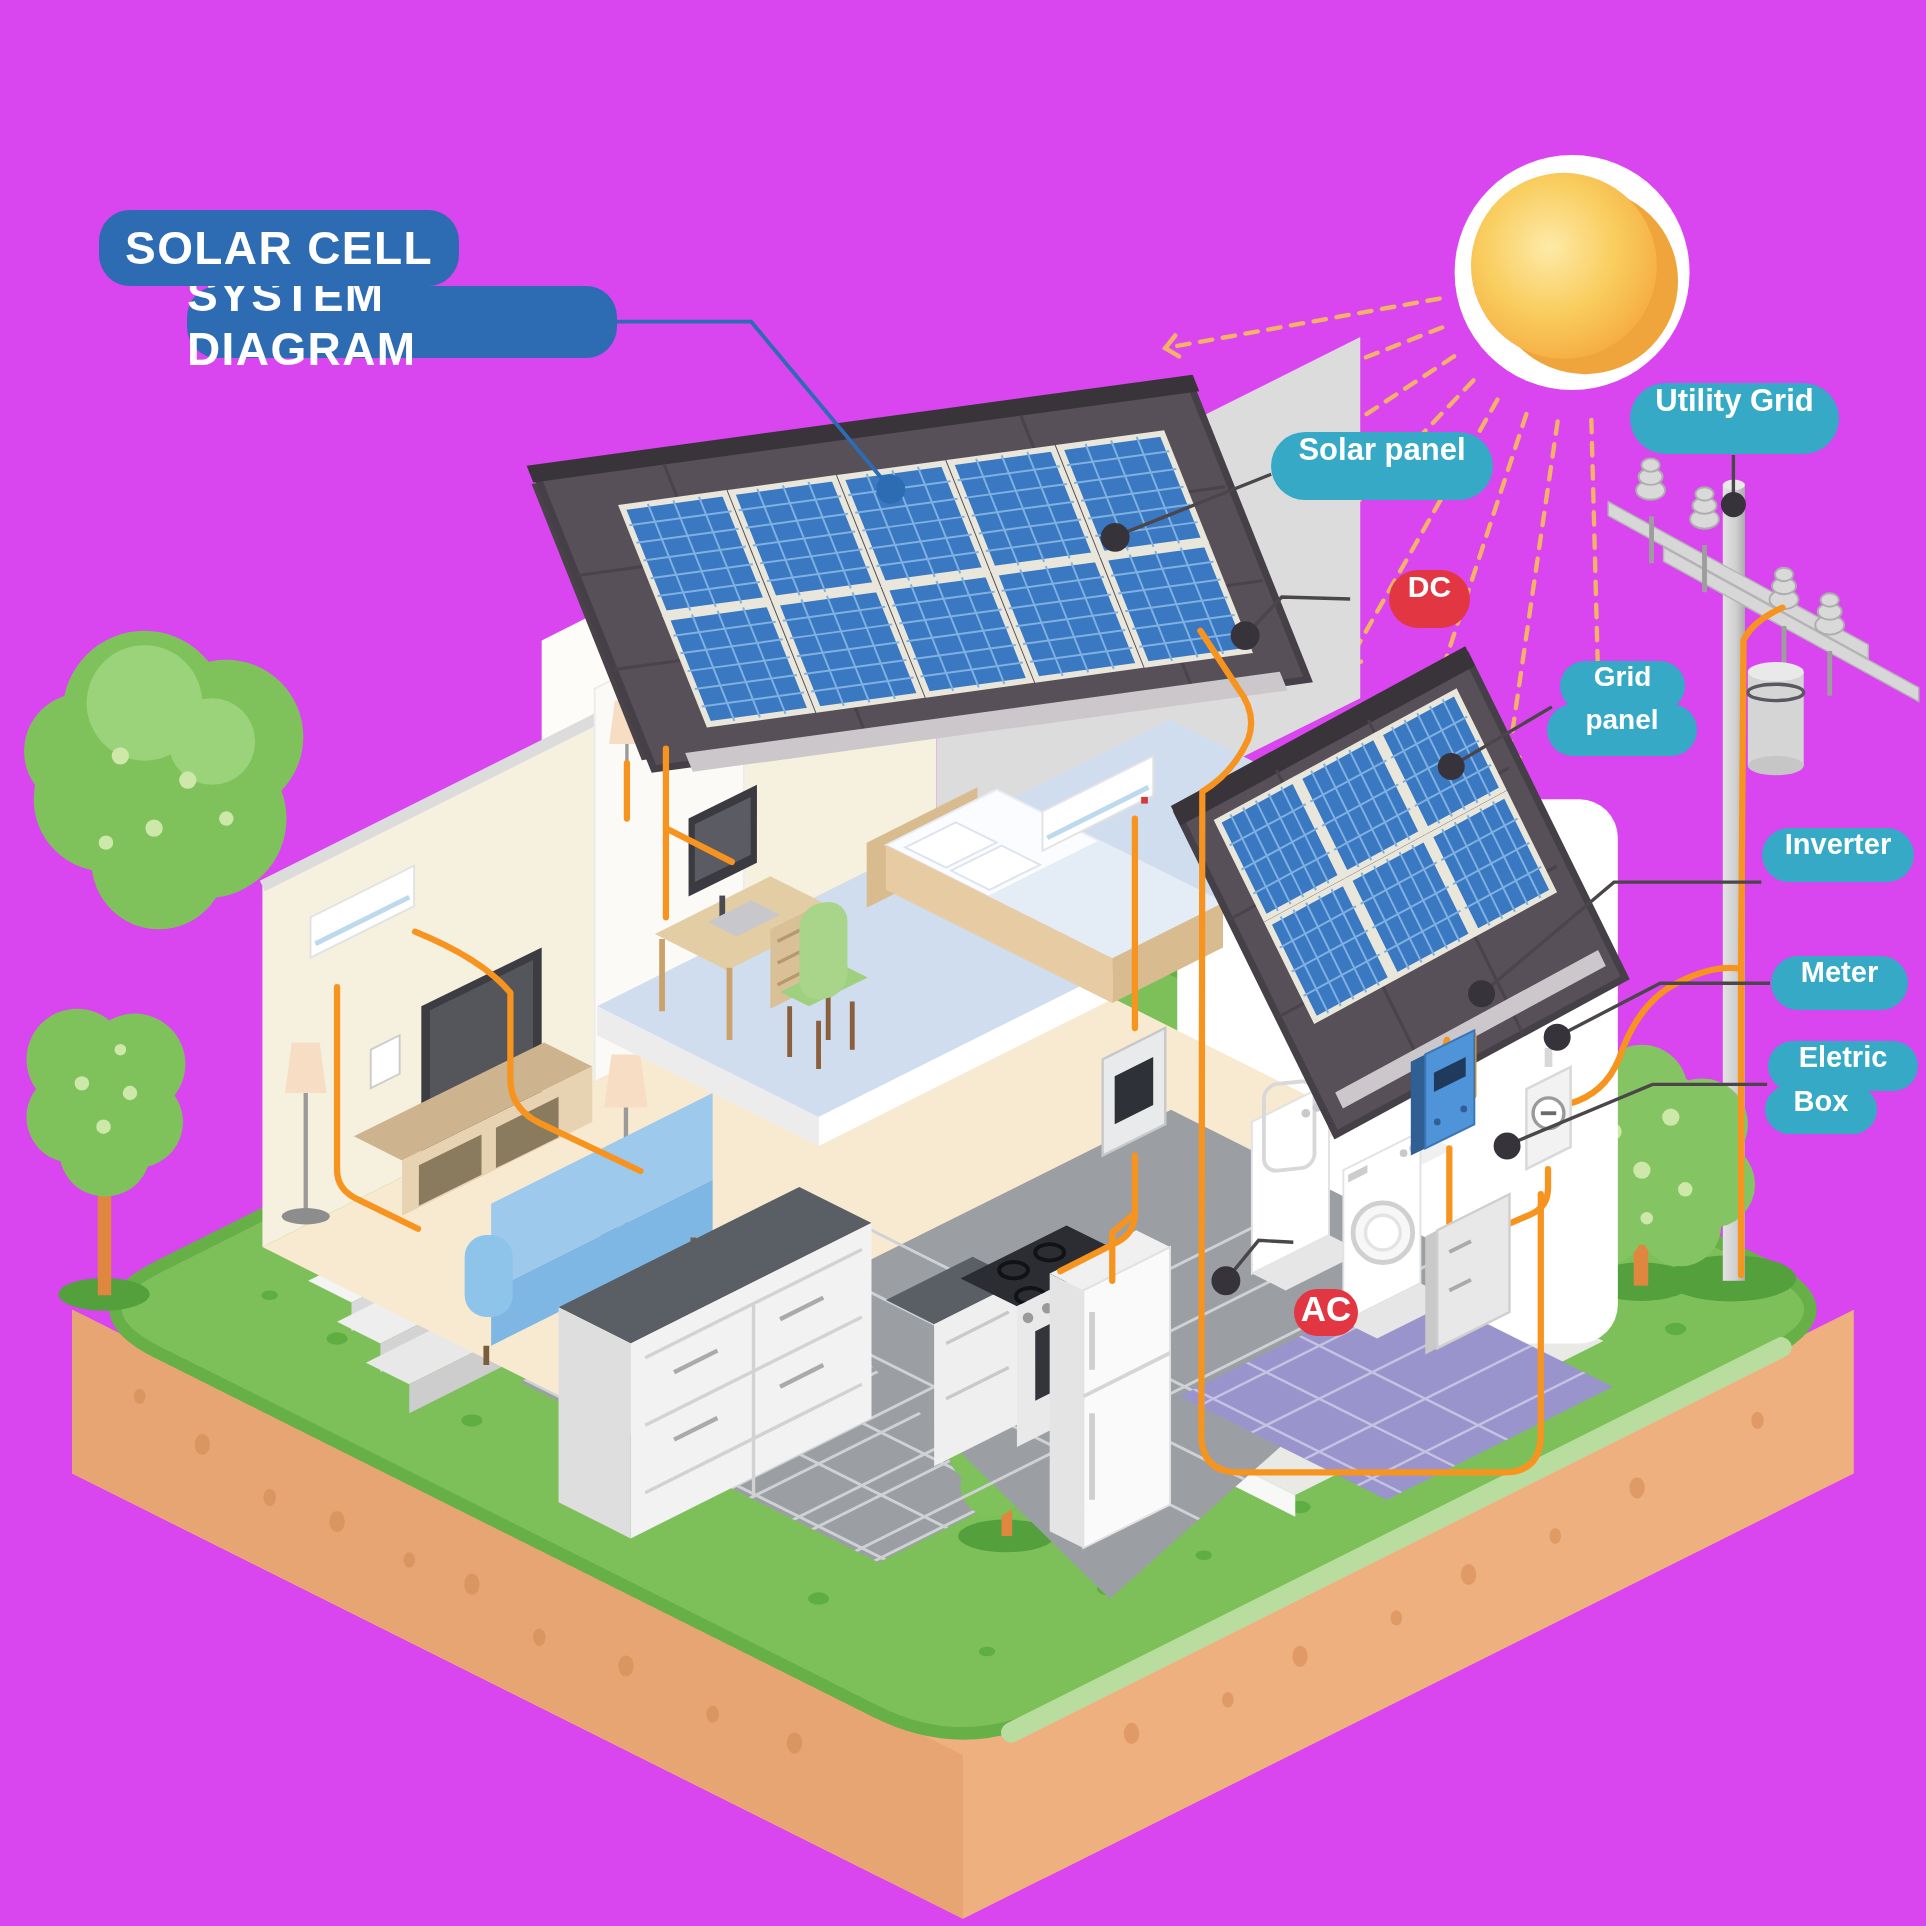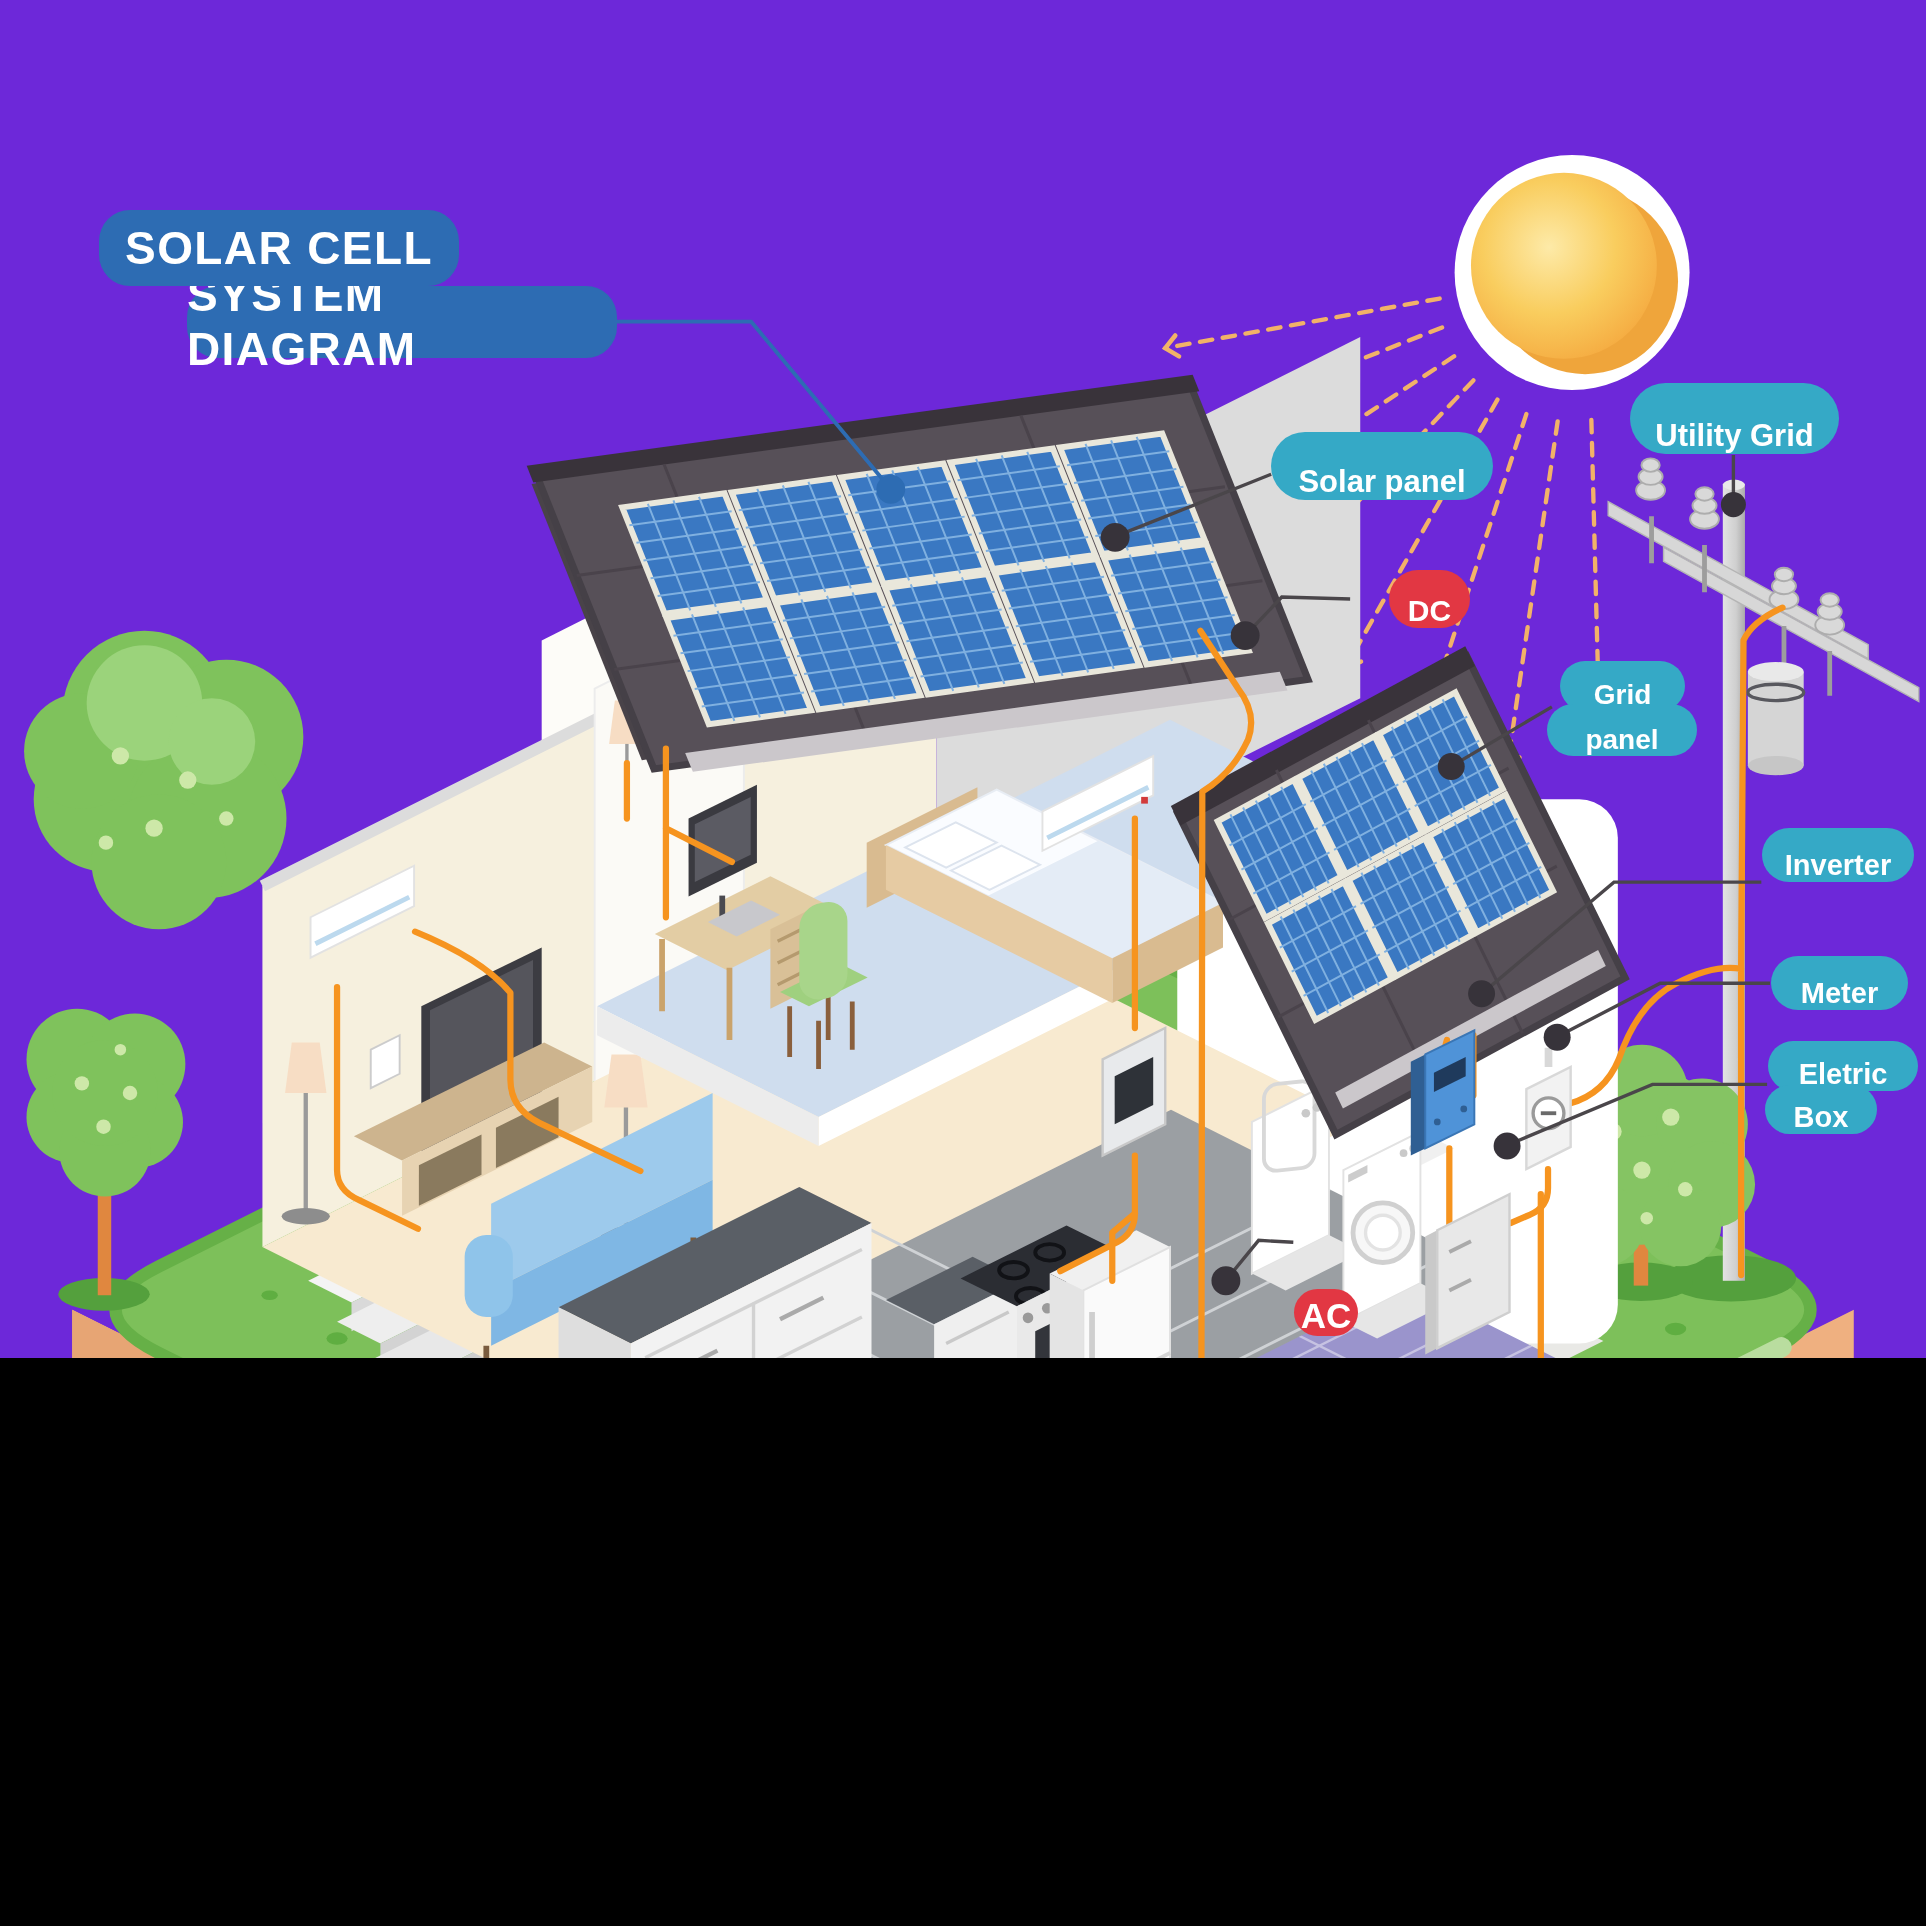--- a/index.html
+++ b/index.html
@@ -1,24 +1,24 @@
 <!DOCTYPE html>
 <html style="font-size:7.7px"><head>
 <meta charset="utf-8">
 <style>
   html,body{margin:0;padding:0;background:#000;}
-  #stage{position:relative;width:1926px;height:1358px;background:#6d28d9;overflow:hidden;
+  #stage{position:relative;width:1926px;height:1926px;background:#d946ef;overflow:hidden;
          font-family:"Liberation Sans",sans-serif;text-decoration:underline;}
   #scene{position:absolute;left:0;top:0;}
   .title-box{position:absolute;background:#2d6cb3;color:#fff;font-weight:bold;
     border-radius:31px;display:flex;align-items:center;justify-content:center;
     letter-spacing:1.4px;z-index:20;font-family:"Liberation Sans",sans-serif;}
   #title1{left:99px;top:210px;width:360px;height:76px;font-size:46px;z-index:21;}
   #title2{left:187px;top:286px;width:430px;height:72px;font-size:46px;align-items:center;}
-  .pill{position:absolute;display:flex;align-items:flex-end;justify-content:center;
+  .pill{position:absolute;display:flex;align-items:flex-start;justify-content:center;
     color:#fff;font-weight:bold;background:#35a9c6;border-radius:481px;z-index:20;
     font-family:"Liberation Sans",sans-serif;}
   .pill.red{background:#e23743;}
   #badge-utility{left:1630px;top:383px;width:209px;height:71px;font-size:31px;}
   #badge-solar-main{left:1271px;top:432px;width:222px;height:68px;font-size:31px;}
   #badge-dc{left:1389px;top:570px;width:81px;height:58px;font-size:30px;}
   #badge-solar2-l1{left:1560px;top:661px;width:125px;height:50px;font-size:28px;}
   #badge-solar2-l2{left:1547px;top:704px;width:150px;height:52px;font-size:28px;}
   #badge-inverter{left:1762px;top:828px;width:152px;height:54px;font-size:29px;}
   #badge-meter{left:1771px;top:956px;width:137px;height:54px;font-size:29px;}

